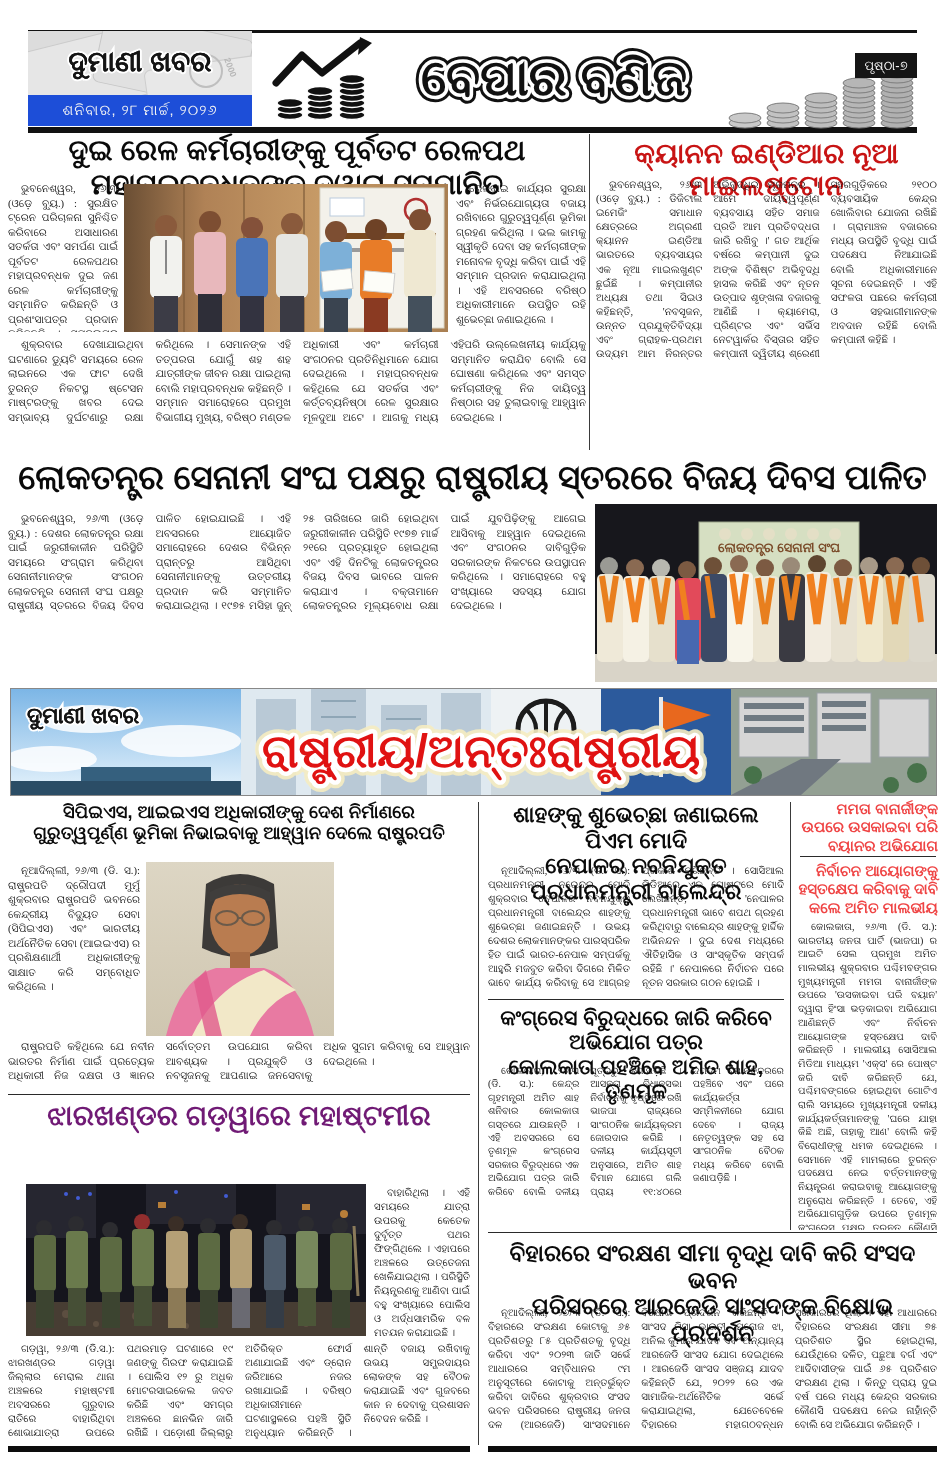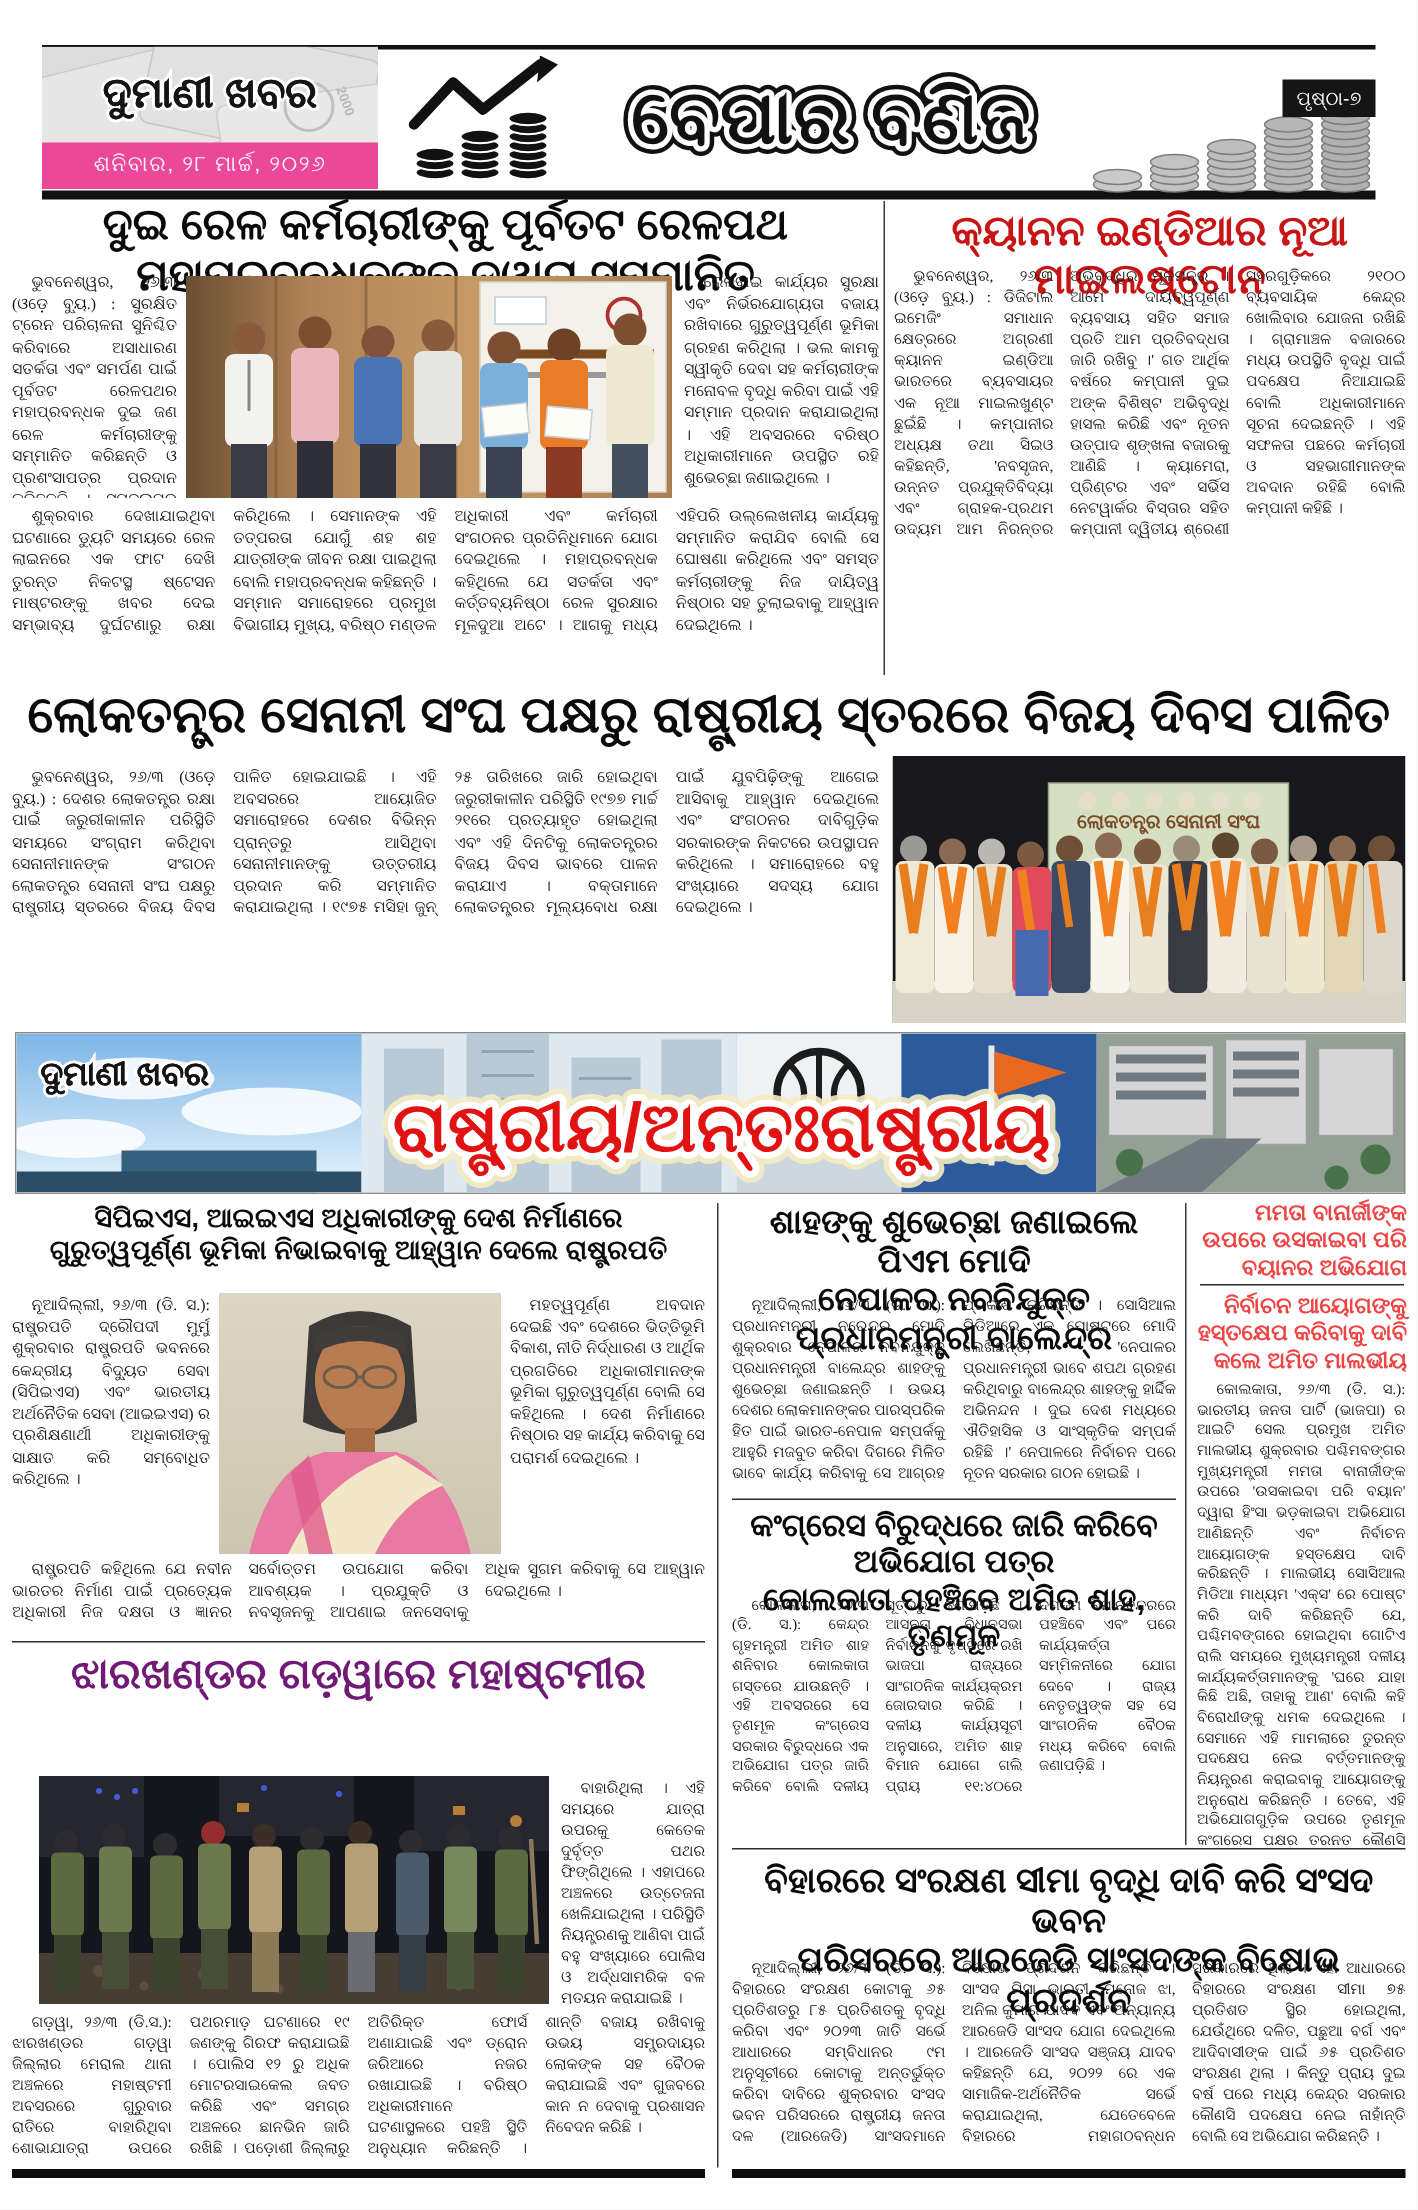--- a/index.html
+++ b/index.html
@@ -14,21 +14,21 @@
   .cols-2{column-count:2;column-gap:12px;}
   .cols-3{column-count:3;column-gap:11px;}
   .cols-4{column-count:4;column-gap:12px;}
   .vrule{width:1px;background:#3a3a3a;}
   .hair{height:1px;background:#2a2a2a;}
   .thick{background:#0d0d0d;}
   .center-titles{font-family:"Liberation Sans",sans-serif;font-weight:bold;
                  font-size:15px;line-height:1.22;text-align:right;color:#ef4444;}
   .badge{background:#151515;color:#fff;font-family:"Liberation Sans",sans-serif;
          font-size:13px;text-align:center;line-height:25px;}
-  .datebar{background:#ec4899;color:#f4f4f4;font-family:"Liberation Sans",sans-serif;
+  .datebar{background:#1d4ed8;color:#f4f4f4;font-family:"Liberation Sans",sans-serif;
            font-size:14.5px;text-align:center;line-height:31px;letter-spacing:1px;}
   .banner-big{pointer-events:none;}
   svg text{font-family:"Liberation Sans",sans-serif;font-weight:bold;}
 </style>
 </head>
 <body>
 
 <div class="page">
 
   <div class="abs" style="left:28px;top:30px;width:889px;height:94px;border-top:3px solid #111;border-bottom:6px solid #111;">
@@ -407,21 +407,20 @@
       <ellipse cx="81" cy="56" rx="11" ry="7"></ellipse>
         <ellipse cx="107" cy="56" rx="11" ry="7"></ellipse>
         <line x1="92" y1="56" x2="96" y2="56"></line>
     </g>
     <rect x="84" y="90" width="20" height="16" fill="#a86c44"></rect>
     <path d="M20 174 Q34 116 70 106 L118 106 Q154 116 168 174 Z" fill="#e87aa2"></path>
     <path d="M46 174 Q70 124 118 108 L150 128 Q120 140 104 174 Z" fill="#f2e8c8"></path>
     <path d="M60 108 L76 174 L60 174 Q52 140 48 120 Z" fill="#e05a8c" opacity="0.8"></path>
   </svg>
 
-  <div class="abs body-text" style="left:340px;top:864px;width:130px;height:172px;">ମହତ୍ୱପୂର୍ଣ୍ଣ ଅବଦାନ ଦେଇଛି ଏବଂ ଦେଶରେ ଭିତ୍ତିଭୂମି ବିକାଶ, ନୀତି ନିର୍ଦ୍ଧାରଣ ଓ ଆର୍ଥିକ ପ୍ରଗତିରେ ଅଧିକାରୀମାନଙ୍କ ଭୂମିକା ଗୁରୁତ୍ୱପୂର୍ଣ୍ଣ ବୋଲି ସେ କହିଥିଲେ । ଦେଶ ନିର୍ମାଣରେ ନିଷ୍ଠାର ସହ କାର୍ଯ୍ୟ କରିବାକୁ ସେ ପରାମର୍ଶ ଦେଇଥିଲେ ।</div>
 
   <div class="abs body-text cols-3" style="left:8px;top:1040px;width:462px;height:50px;">ରାଷ୍ଟ୍ରପତି କହିଥିଲେ ଯେ ନବୀନ ଭାରତର ନିର୍ମାଣ ପାଇଁ ପ୍ରତ୍ୟେକ ଅଧିକାରୀ ନିଜ ଦକ୍ଷତା ଓ ଜ୍ଞାନର ସର୍ବୋତ୍ତମ ଉପଯୋଗ କରିବା ଆବଶ୍ୟକ । ପ୍ରଯୁକ୍ତି ଓ ନବସୃଜନକୁ ଆପଣାଇ ଜନସେବାକୁ ଅଧିକ ସୁଗମ କରିବାକୁ ସେ ଆହ୍ୱାନ ଦେଇଥିଲେ ।</div>
 
   <div class="abs hair" style="left:8px;top:1094px;width:462px;"></div>
 
   <div class="abs headline" style="left:8px;top:1100px;width:462px;font-size:28px;color:#701a75;">
     <div>ଝାରଖଣ୍ଡର ଗଡ଼ୱାରେ ମହାଷ୍ଟମୀର</div>
   </div>
 
   <svg class="abs" width="340" height="152" viewBox="0 0 340 152" style="left:26px;top:1184px;">

